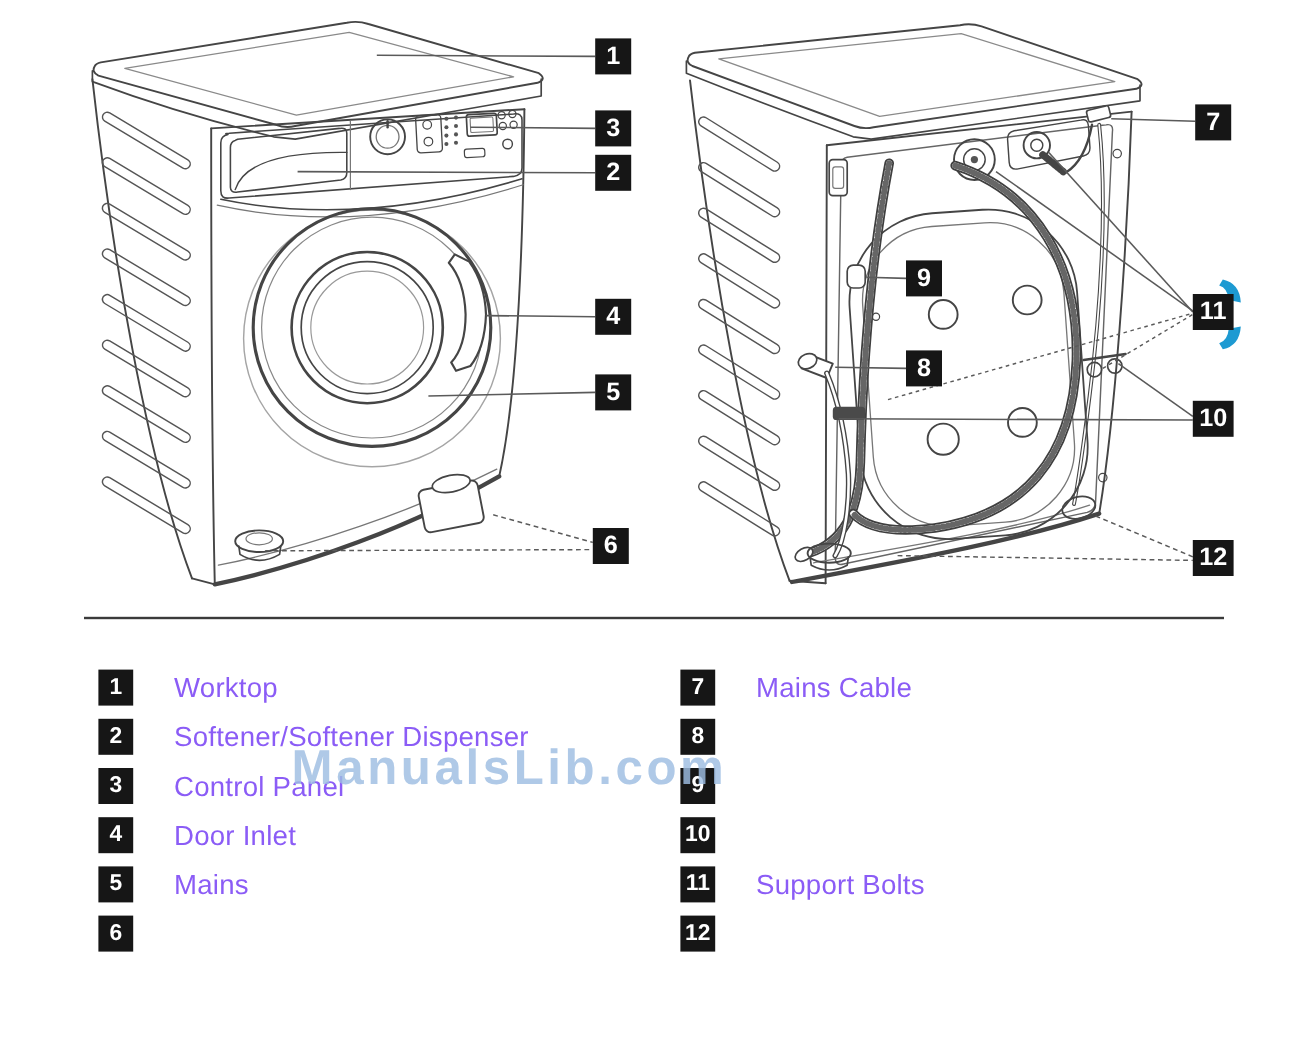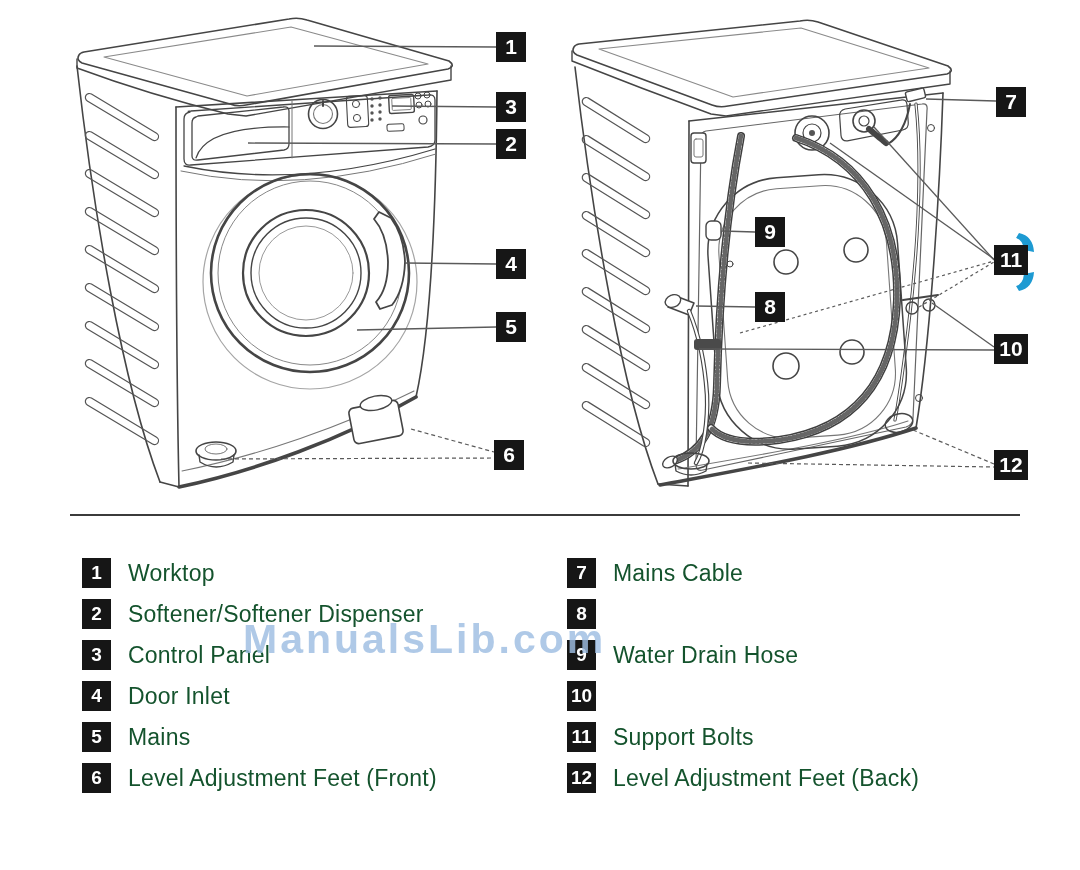--- a/index.html
+++ b/index.html
@@ -9,21 +9,21 @@
   .tag{position:absolute;height:30px;background:#161616;color:#fff;display:flex;
        align-items:center;justify-content:center;font-weight:700;font-size:21px;z-index:2;}
   .w30{width:30px;} .w34{width:34px;}
   .divider{position:absolute;left:70px;top:514px;width:950px;height:2px;background:#3b3b3b;}
   .legend-col{position:absolute;top:558px;z-index:1;}
   #legend-left{left:82px;}
   #legend-right{left:567px;}
   .legend-row{display:flex;align-items:center;margin-bottom:11px;height:30px;}
   .legend-tag{width:29px;height:30px;background:#161616;color:#fff;display:flex;flex:0 0 29px;
               align-items:center;justify-content:center;font-weight:700;font-size:19px;}
-  .legend-label{margin-left:17px;font-size:23px;color:#14532d;letter-spacing:0.2px;white-space:nowrap;}
+  .legend-label{margin-left:34px;font-size:23px;color:#8b5cf6;letter-spacing:0.2px;white-space:nowrap;}
   #watermark{position:absolute;left:243px;top:616px;z-index:5;font-size:41px;font-weight:700;
              letter-spacing:3px;color:rgba(157,189,226,0.82);white-space:nowrap;pointer-events:none;}
 </style>
 </head>
 <body>
 
 <div id="canvas">
 
   <svg id="art" width="1080" height="870" viewBox="0 0 1080 870">
 
@@ -267,43 +267,40 @@
     <div class="legend-row">
       <div class="legend-tag">4</div>
       <div class="legend-label">Door Inlet</div>
     </div>
     <div class="legend-row">
       <div class="legend-tag">5</div>
       <div class="legend-label">Mains</div>
     </div>
     <div class="legend-row">
       <div class="legend-tag">6</div>
-      <div class="legend-label">Level Adjustment Feet (Front)</div>
     </div>
   </div>
 
   <div id="legend-right" class="legend-col">
     <div class="legend-row">
       <div class="legend-tag">7</div>
       <div class="legend-label">Mains Cable</div>
     </div>
     <div class="legend-row">
       <div class="legend-tag">8</div>
     </div>
     <div class="legend-row">
       <div class="legend-tag">9</div>
-      <div class="legend-label">Water Drain Hose</div>
     </div>
     <div class="legend-row">
       <div class="legend-tag">10</div>
     </div>
     <div class="legend-row">
       <div class="legend-tag">11</div>
       <div class="legend-label">Support Bolts</div>
     </div>
     <div class="legend-row">
       <div class="legend-tag">12</div>
-      <div class="legend-label">Level Adjustment Feet (Back)</div>
     </div>
   </div>
 
   <div id="watermark">ManualsLib.com</div>
 </div>
 
 </body></html>

